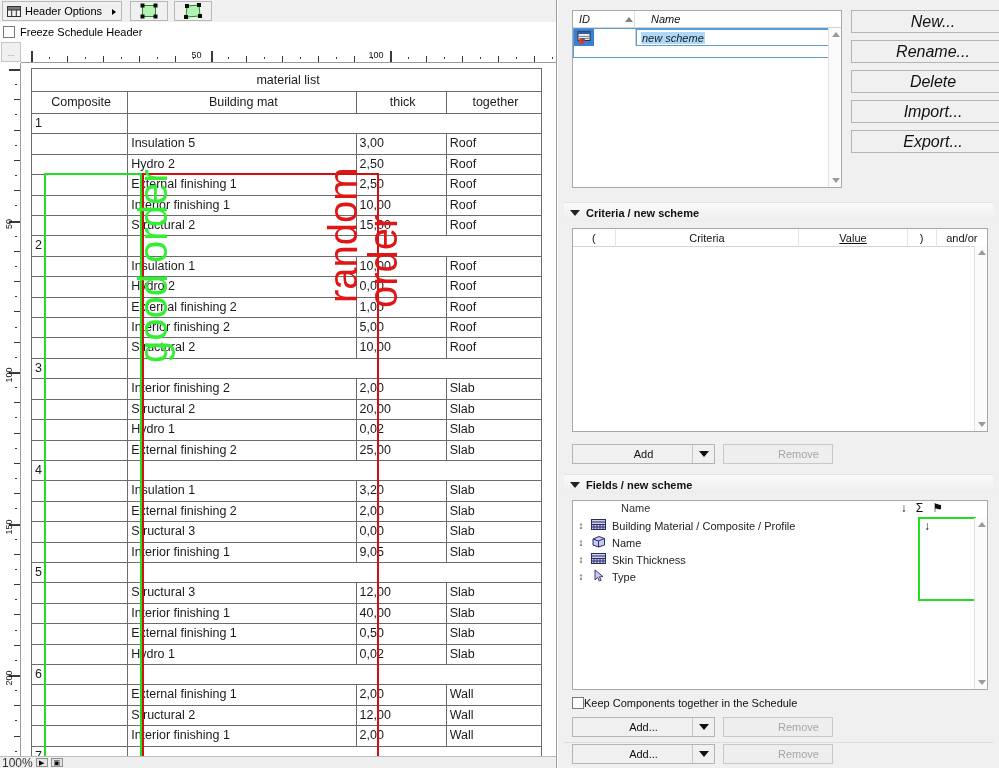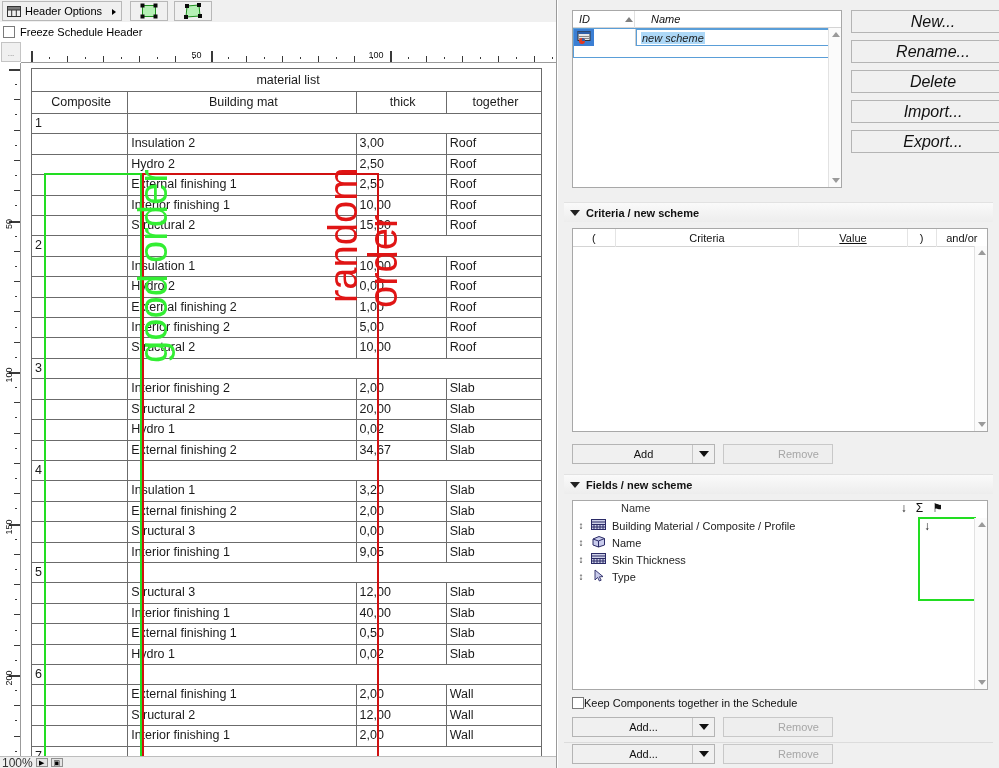--- a/index.html
+++ b/index.html
@@ -488,21 +488,21 @@
               <td class="hdr-col">Building mat</td>
               <td class="hdr-col">thick</td>
               <td class="hdr-col">together</td>
             </tr>
             <tr>
               <td class="grp">1</td>
               <td class="blank" colspan="3"></td>
             </tr>
             <tr>
               <td></td>
-              <td>Insulation 2</td>
+              <td>Insulation 5</td>
               <td>3,00</td>
               <td>Roof</td>
             </tr>
             <tr>
               <td></td>
               <td>Hydro 2</td>
               <td>2,50</td>
               <td>Roof</td>
             </tr>
             <tr>
@@ -575,21 +575,21 @@
             </tr>
             <tr>
               <td></td>
               <td>Hydro 1</td>
               <td>0,02</td>
               <td>Slab</td>
             </tr>
             <tr>
               <td></td>
               <td>External finishing 2</td>
-              <td>34,67</td>
+              <td>25,00</td>
               <td>Slab</td>
             </tr>
             <tr>
               <td class="grp">4</td>
               <td class="blank" colspan="3"></td>
             </tr>
             <tr>
               <td></td>
               <td>Insulation 1</td>
               <td>3,20</td>

